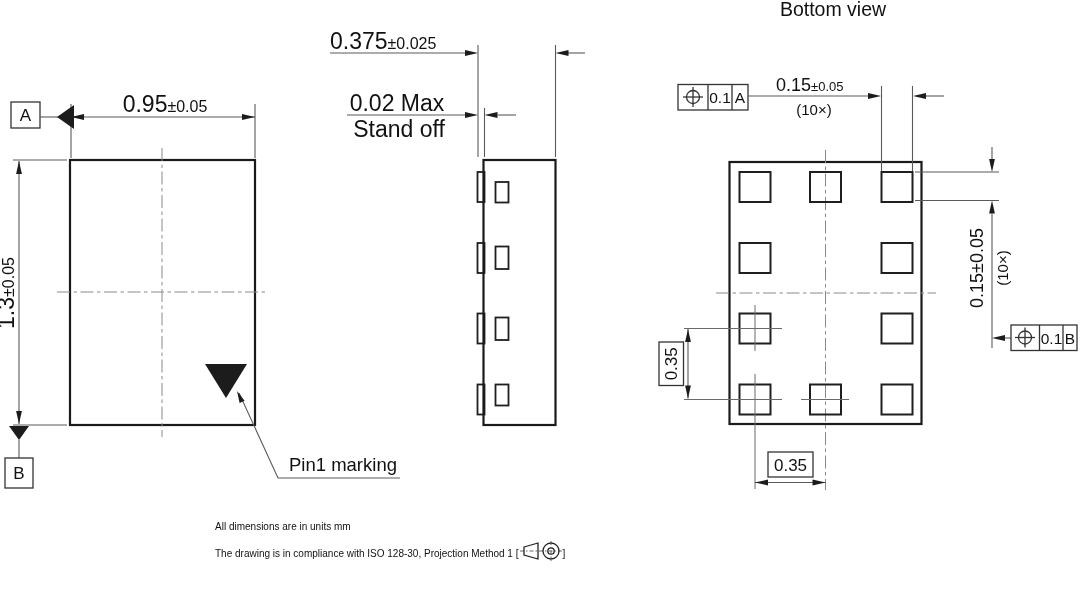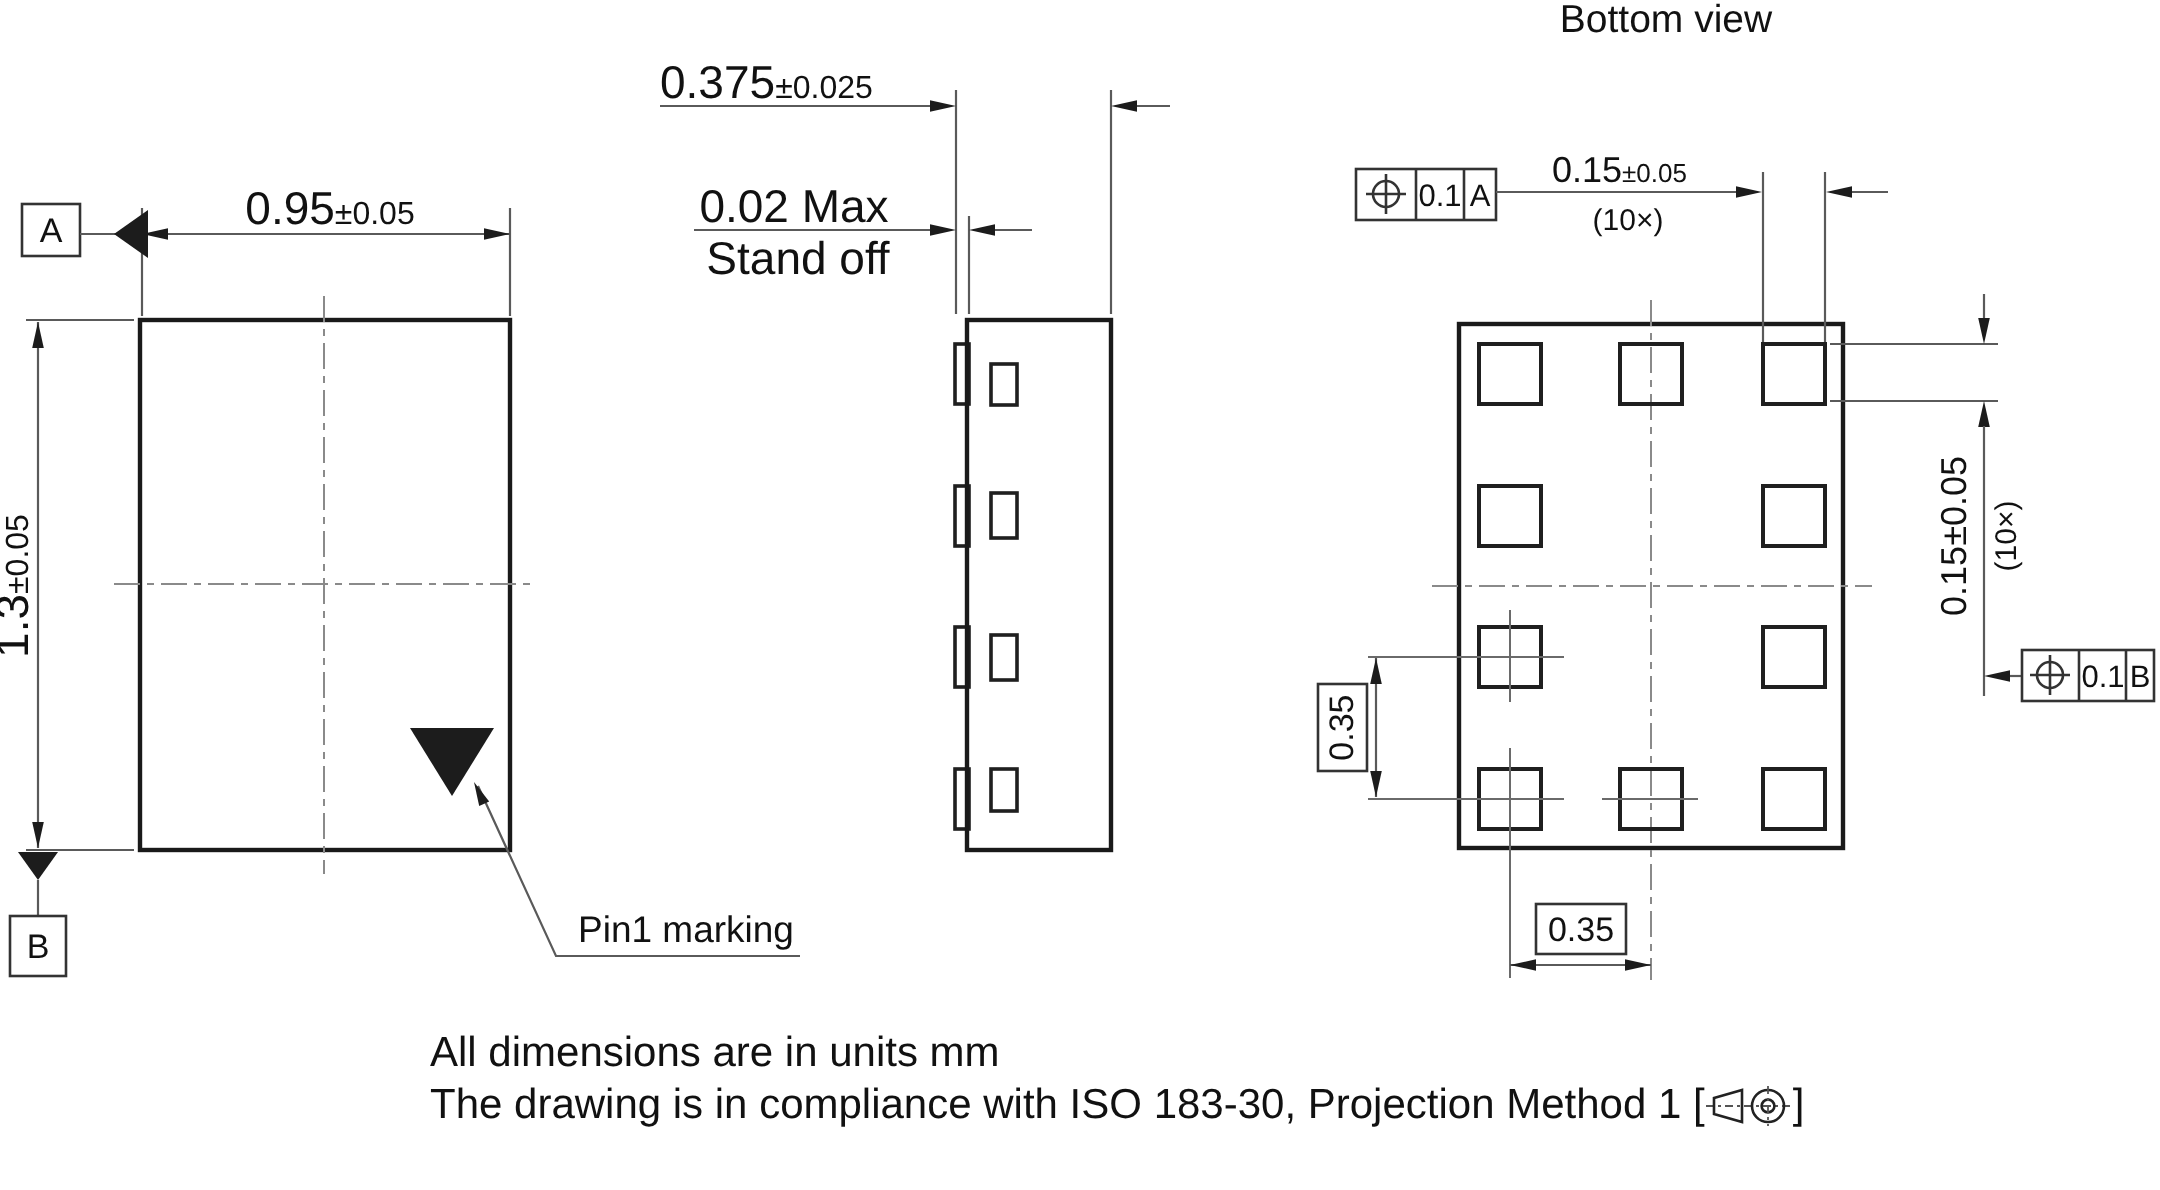--- a/index.html
+++ b/index.html
@@ -12,21 +12,21 @@
   .t{stroke:#5a5a5a;stroke-width:1.1;fill:none}
   .x{stroke:#6a6a6a;stroke-width:1;fill:none}
   .c{stroke:#8a8a8a;stroke-width:1;fill:none;stroke-dasharray:13 3.5 3.5 3.5}
   .a{fill:#1c1c1c;stroke:none}
   .fr{fill:none;stroke:#333;stroke-width:1.3}
   .f23{font-size:23px}.f16{font-size:16px}.f18{font-size:18px}.f13{font-size:13px}
   .f15{font-size:15px}.f17{font-size:17px}.fcfT{font-size:15.5px}
   .ttl{font-size:19.5px}.pin{font-size:18.5px}.datum{font-size:17px}
   .mid{text-anchor:middle}
   .notes{position:absolute;left:215px;top:514px;color:#111;
-         font-size:21px;line-height:25.5px;white-space:nowrap}
+         font-size:10px;line-height:25.5px;white-space:nowrap}
   .proj{vertical-align:-5px;margin:0 1px}
 </style>
 </head>
 <body>
 
 <div class="page">
 <svg width="1080" height="595" viewBox="0 0 1080 595">
 
   <g>
     <rect class="o" x="70" y="160" width="185" height="265"></rect>
@@ -197,21 +197,21 @@
       <polygon class="a" points="825.5,482.5 812.5,479.6 812.5,485.4"></polygon>
       <rect class="fr" x="768" y="452" width="45" height="25" fill="#fff"></rect>
       <text class="f17 mid" x="790.5" y="470.5">0.35</text>
     </g>
   </g>
 </svg>
 
 
 <div class="notes">
   <div>All dimensions are in units mm</div>
-  <div><span>The drawing is in compliance with ISO 183-30, Projection Method 1 [</span><svg class="proj" width="42" height="22" viewBox="0 0 42 22">
+  <div><span>The drawing is in compliance with ISO 128-30, Projection Method 1 [</span><svg class="proj" width="42" height="22" viewBox="0 0 42 22">
           <line x1="0" y1="11" x2="42" y2="11" stroke="#555" stroke-width="0.9" stroke-dasharray="4 2 1.5 2"></line>
           <polygon points="4,7 18,3 18,19 4,15" fill="none" stroke="#222" stroke-width="1.3"></polygon>
           <circle cx="31" cy="11" r="8" fill="none" stroke="#222" stroke-width="1.3"></circle>
           <circle cx="31" cy="11" r="3.2" fill="none" stroke="#222" stroke-width="1.3"></circle>
           <line x1="31" y1="1" x2="31" y2="21" stroke="#555" stroke-width="0.9" stroke-dasharray="4 2 1.5 2"></line>
         </svg><span>]</span></div>
 </div>
 </div>
 
 </body></html>

